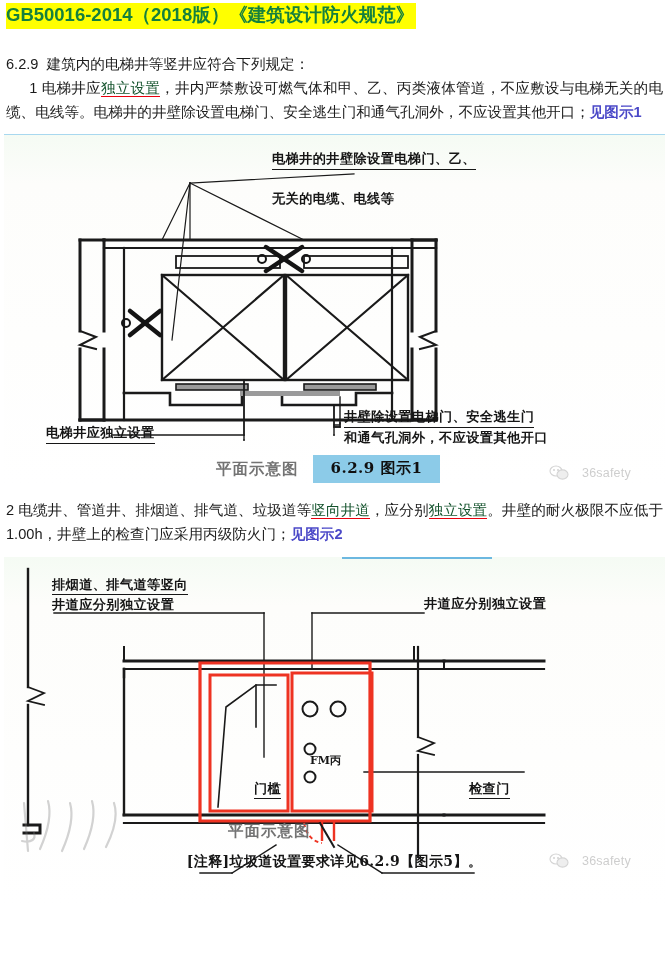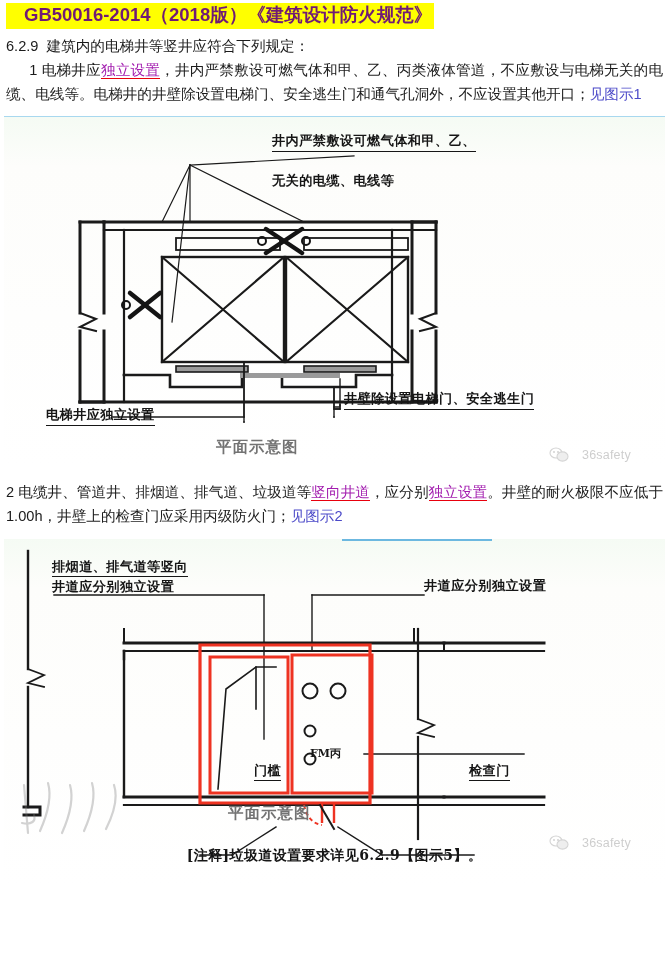--- a/index.html
+++ b/index.html
@@ -17,48 +17,49 @@
     position: relative;
   }
 
   
   .title-wrap {
     padding: 3px 0 2px 6px;
   }
   .doc-title {
     display: inline-block;
     background: #ffff00;
-    color: #701a75;
+    color: #15803d;
     font-weight: bold;
     font-size: 18.5px;
     letter-spacing: 0px;
     line-height: 1.22;
-    padding: 1px 2px 2px 18px;
+    padding: 1px 2px 2px 0;
     white-space: nowrap;
   }
 
   
   .para {
     font-size: 14.6px;
     line-height: 1.62;
     color: #1b1b1b;
     padding: 0 6px 0 6px;
     text-align: justify;
   }
-  .para.p-head { margin-top: 4px; }
+  .para.p-head { margin-top: 22px; }
   .para.p-item { margin-top: 1px; text-indent: 1.6em; }
   .para.p-two  { margin-top: 0; }
 
   .hl-red {
-    color: #a21caf;
+    color: #14532d;
     border-bottom: 1.5px solid #e8000d;
     padding-bottom: 0px;
   }
   .lnk {
     color: #4b49c8;
+    font-weight: bold;
   }
 
   
   .figure {
     position: relative;
     margin: 10px 4px 0 4px;
     background: #fdfdfb;
     overflow: hidden;
   }
   .fig-1 { height: 352px; border-top: 1.5px solid #a8d8ef; }
@@ -257,35 +258,37 @@
       <path d="M330 270 L330 292 L336 292" stroke-width="1.4"></path>
       <path d="M336 292 L336 292" stroke-width="1.4"></path>
       <path d="M330 290 L336 290 L336 288" stroke-width="1.4"></path>
       <path d="M336 288 L336 288" stroke-width="1.4"></path>
       <path d="M330 292 L336 292 L336 262" stroke-width="1.4"></path>
       <path d="M336 262 L448 262" stroke-width="0"></path>
     </g>
   </svg>
 
   <div class="dlabel" style="left:268px; top:14px;">
-    <span class="u">井内严禁敷设可燃气体和甲、乙、</span><br>
+    <span class="u">电梯井的井壁除设置电梯门、乙、</span><br>
     <br>
     <span>无关的电缆、电线等</span>
   </div>
 
   <div class="dlabel" style="left:42px; top:288px;">
     <span class="u">电梯井应独立设置</span>
   </div>
 
   <div class="dlabel" style="left:340px; top:272px;">
     <span class="u">井壁除设置电梯门、安全逃生门</span><br>
+    <span>和通气孔洞外，不应设置其他开口</span>
   </div>
 
   <div class="caption-row" style="left:212px; top:320px;">
     <span class="cap-plan">平面示意图</span>
+    <span class="cap-badge">6.2.9 图示1</span>
   </div>
 
   <div class="watermark" style="left:545px; top:330px;">
     <svg width="20" height="16" viewBox="0 0 20 16">
       <ellipse cx="7" cy="6" rx="6" ry="5" fill="none" stroke="#9a9a9a" stroke-width="1.1"></ellipse>
       <ellipse cx="13.5" cy="9.5" rx="5.5" ry="4.6" fill="#d9d9d9" stroke="#9a9a9a" stroke-width="1.1"></ellipse>
       <circle cx="5" cy="5" r="0.9" fill="#8a8a8a"></circle>
       <circle cx="9" cy="5" r="0.9" fill="#8a8a8a"></circle>
     </svg>
     <span class="wm-text">36safety</span>
@@ -382,27 +385,27 @@
 
 
   <div class="dlabel" style="left:250px; top:222px;">
     <span class="u">门槛</span>
   </div>
 
   <div class="dlabel" style="left:465px; top:222px;">
     <span class="u">检查门</span>
   </div>
 
-  <div class="fm-tag" style="left:306px; top:196px;margin-top:11px;">FM丙</div>
+  <div class="fm-tag" style="left:306px; top:196px;">FM丙</div>
 
   <div class="caption-row" style="left:224px; top:264px;">
     <span class="cap-plan">平面示意图</span>
   </div>
 
-  <div class="fig-note" style="bottom:24px;text-align:center;">[注释]垃圾道设置要求详见6.2.9【图示5】。</div>
+  <div class="fig-note" style="bottom:36px;text-align:center;">[注释]垃圾道设置要求详见6.2.9【图示5】。</div>
 
   <svg class="scrawl" viewBox="0 0 120 70">
     <g stroke="#7a7a7a" fill="none" stroke-width="2.2" stroke-linecap="round">
       <path d="M6 10 L10 58"></path>
       <path d="M22 56 C30 38 34 22 30 8"></path>
       <path d="M44 58 C52 40 56 24 52 10"></path>
       <path d="M66 56 C74 38 78 22 74 8"></path>
       <path d="M88 54 C96 38 100 22 96 10"></path>
       <path d="M4 48 C14 50 18 46 16 40"></path>
     </g>

